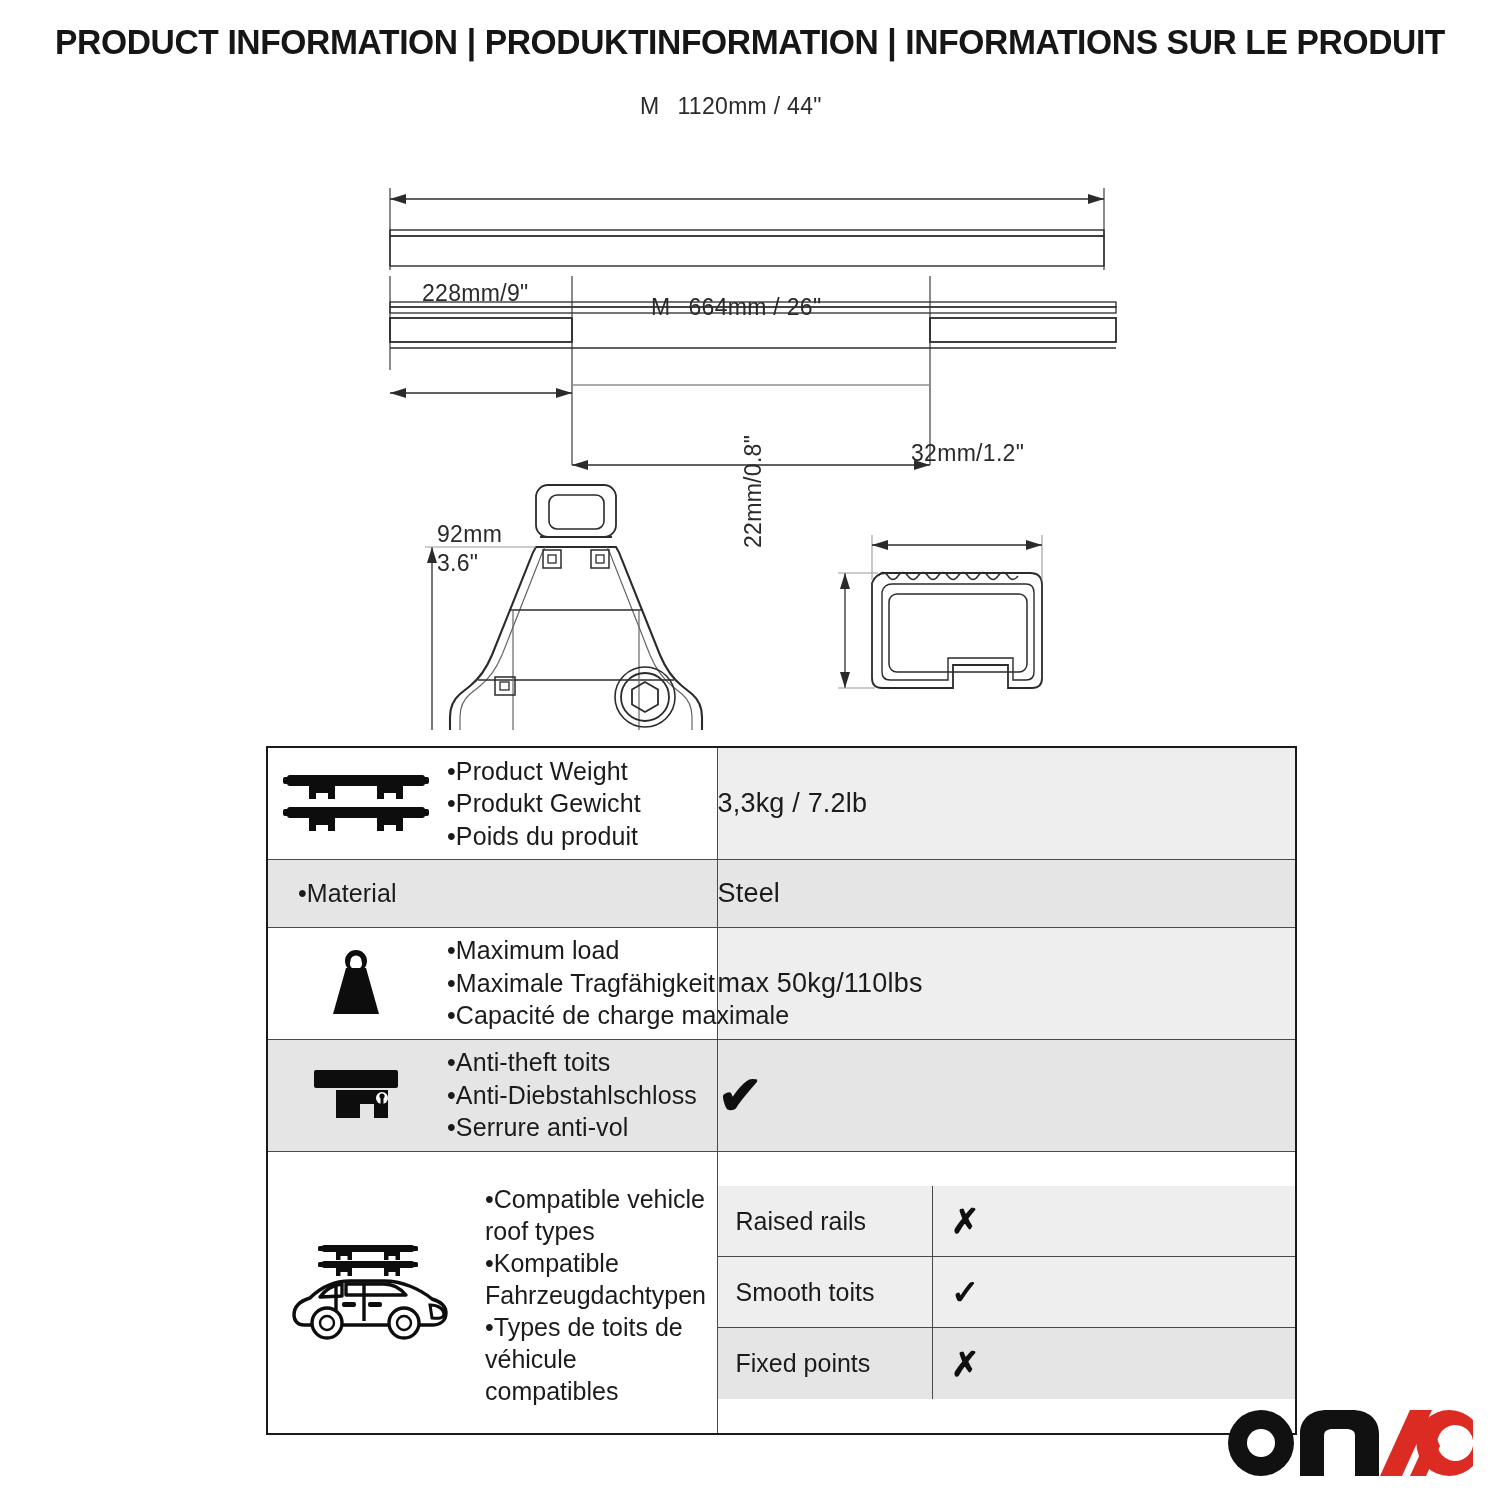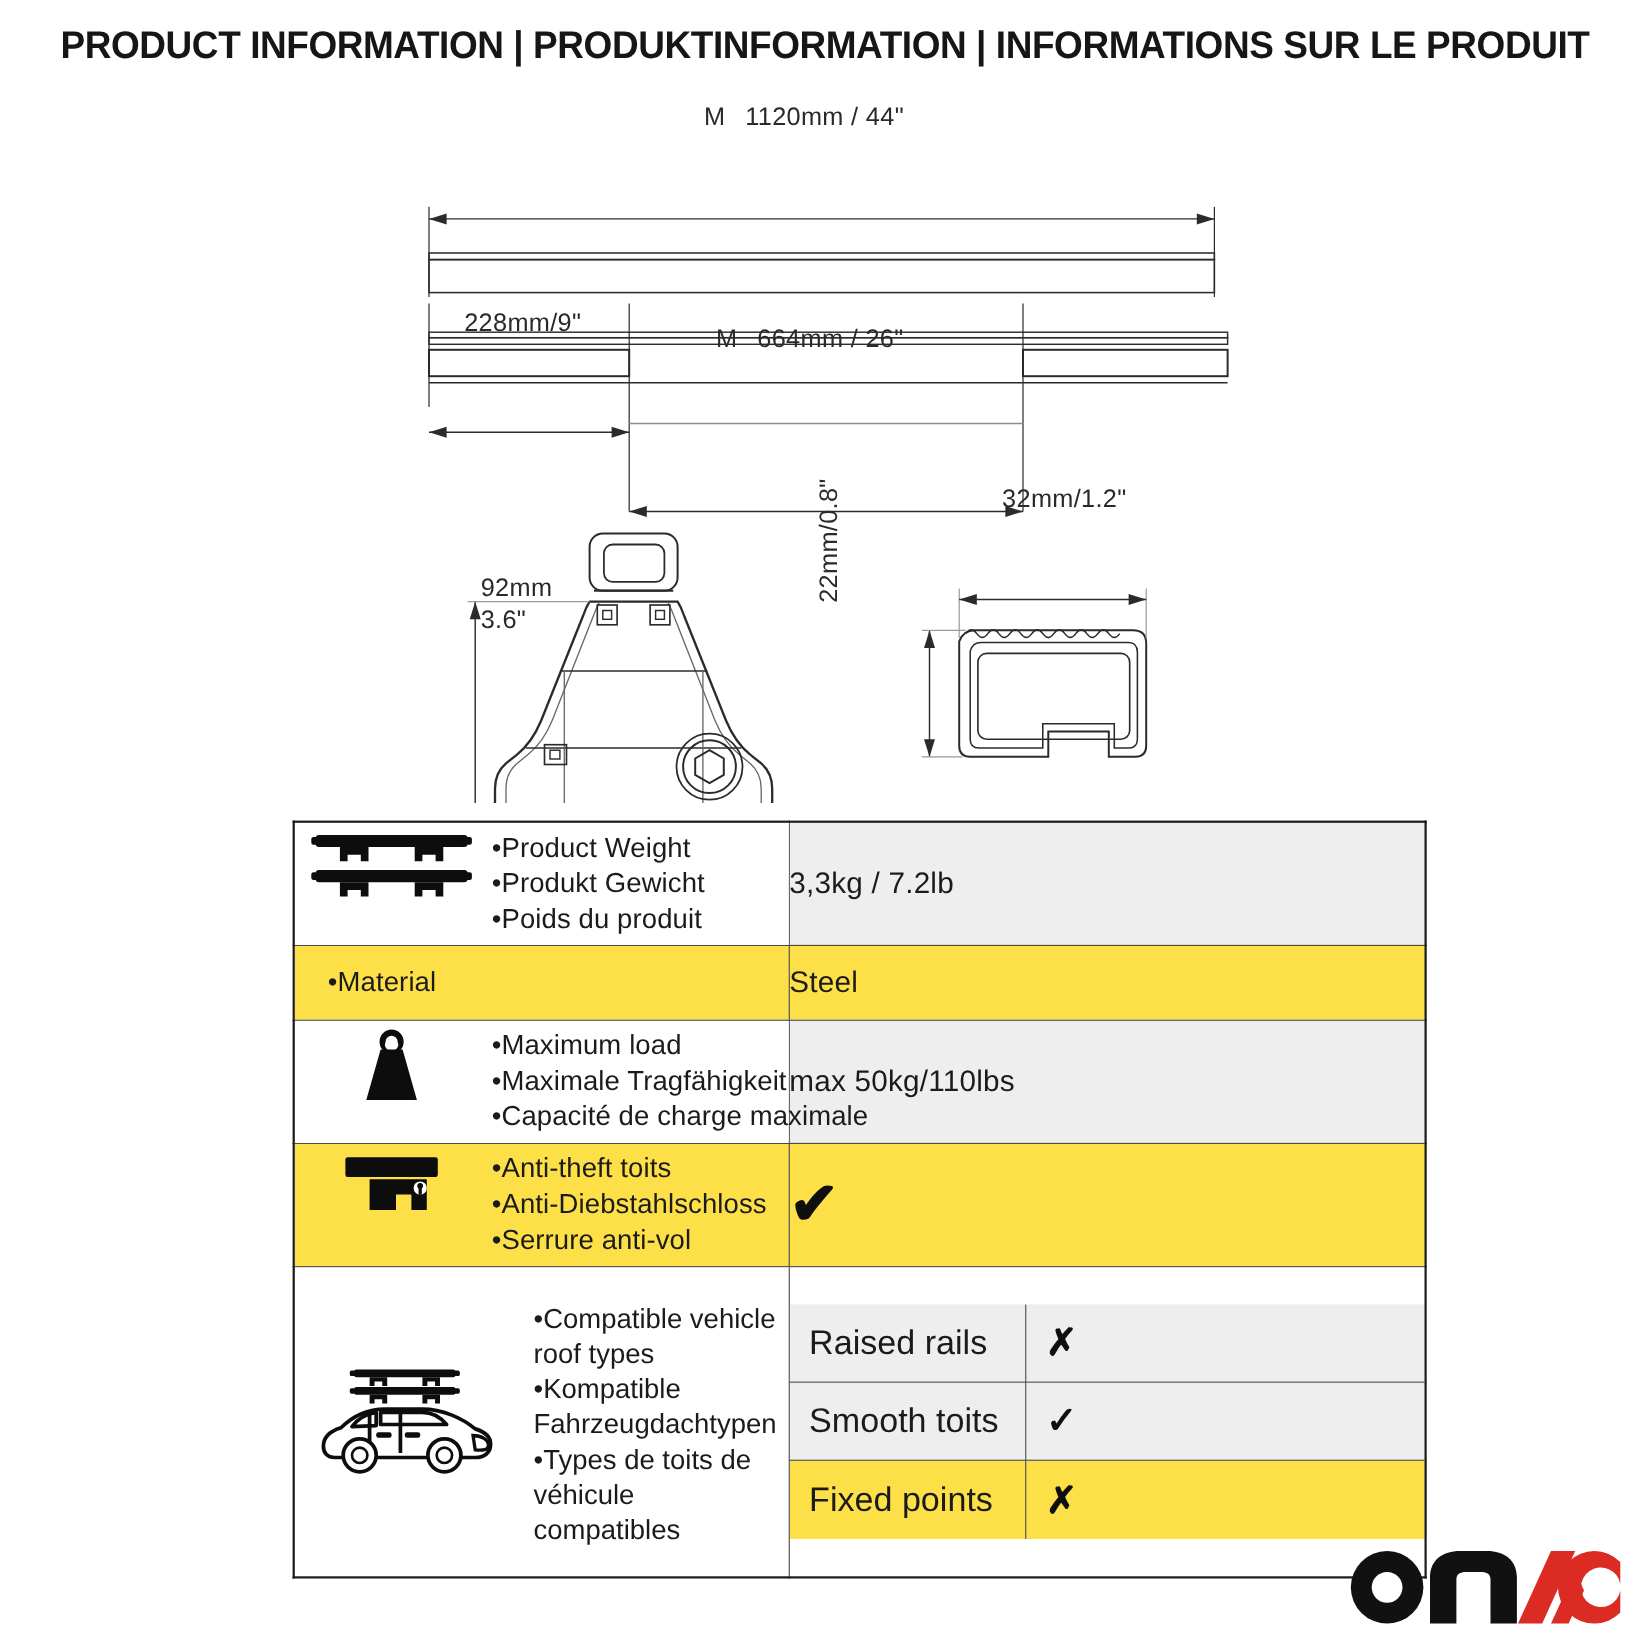--- a/index.html
+++ b/index.html
@@ -43,24 +43,24 @@
     border: 2px solid #1a1a1a;
     border-collapse: collapse;
     table-layout: fixed;
   }
   .spec-table td {
     border: 1.5px solid #4a4a4a;
     vertical-align: middle;
     padding: 0;
   }
   .row-shade { background: #eeeeee; }
-  .row-plain { background: #fde047; }
+  .row-plain { background: #e5e5e5; }
 
   .label-cell { width: 450px; position: relative; padding: 10px 0 10px 0; }
-  .label-flex { display: flex; align-items: flex-start; gap: 4px; }
+  .label-flex { display: flex; align-items: center; gap: 4px; }
   .icon-box {
     width: 175px; min-width: 175px;
     display: flex; align-items: center; justify-content: center;
   }
   .label-lines {
     font-size: 25px; line-height: 1.30; color: #1b1b1b;
     letter-spacing: 0.1px;
     white-space: nowrap;
   }
   .value-cell {
@@ -72,21 +72,21 @@
   .mark {
     font-size: 34px; font-weight: 700; color: #0f0f0f;
     line-height: 1;
   }
   .mark-check-big { font-size: 54px; font-weight: 700; }
 
   .sub-table { width: 100%; border-collapse: collapse; table-layout: fixed; }
   .sub-table td { border: 1.5px solid #4a4a4a; padding: 0; height: 71px; }
   .sub-table td.sub-name {
     width: 215px; padding-left: 18px;
-    font-size: 31px; color: #1b1b1b;
+    font-size: 25px; color: #1b1b1b;
   }
   .sub-table td.sub-val { padding-left: 18px; }
   .sub-table tr:first-child td { border-top: none; }
   .sub-table tr:last-child td { border-bottom: none; }
   .sub-table td:last-child { border-right: none; }
   .sub-table td:first-child { border-left: none; }
 
   .roof-cell { position: relative; height: 283px; }
   .roof-inner { display: flex; flex-direction: row; align-items: flex-start; padding-left: 12px; }
   .roof-icon { align-self: center; margin-top: 8px; }

